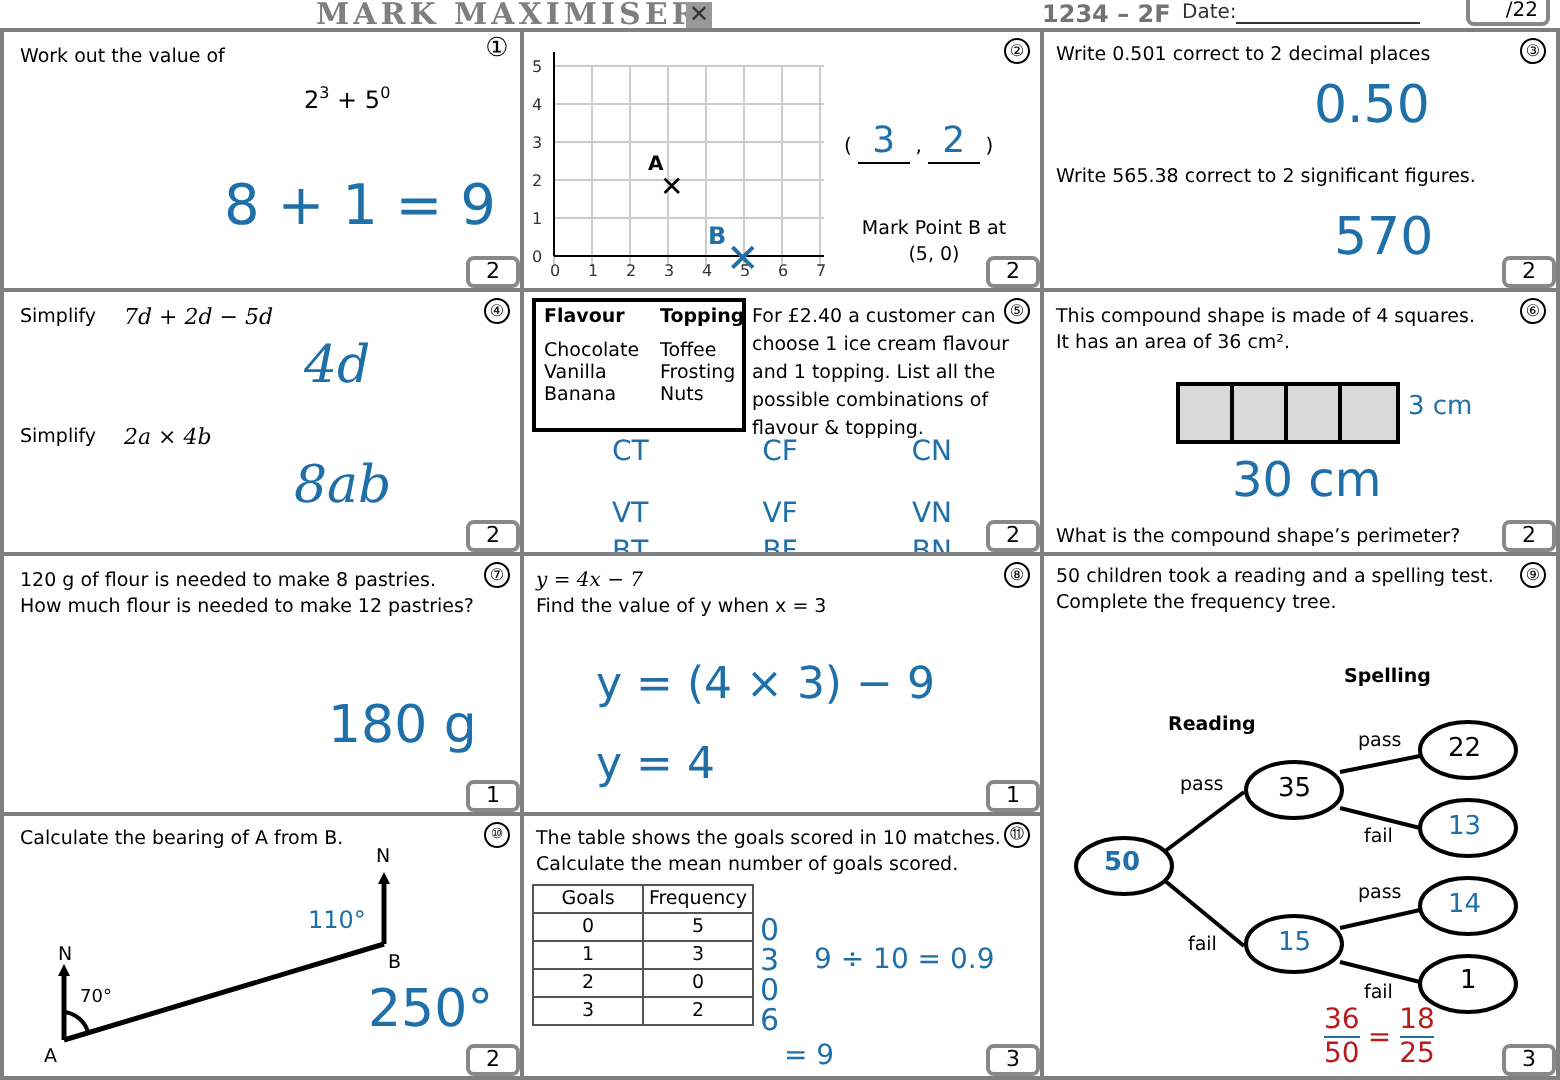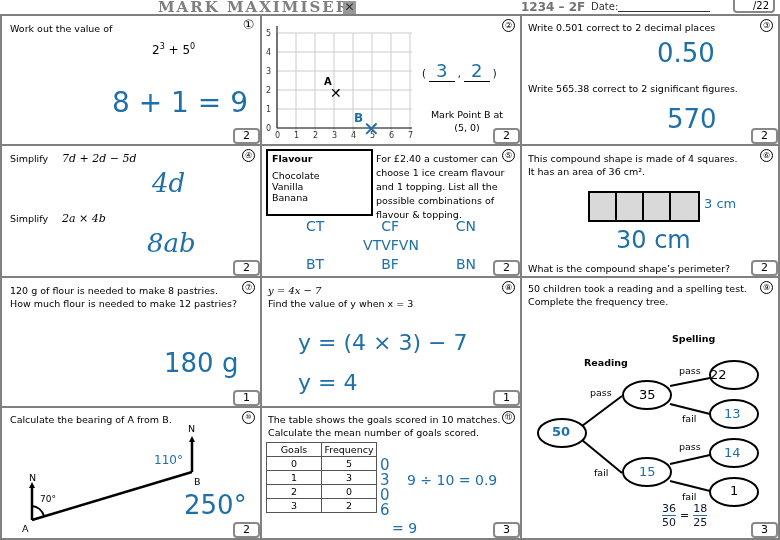--- a/index.html
+++ b/index.html
@@ -118,29 +118,35 @@
 
 <div class="panel" style="left:260px;top:144px;width:262px;height:134px;">
   <div class="qnum">⑤</div>
   <div class="flavour-box">
     <div class="fcol" style="left:4px;top:2px;">
       <div style="font-weight:bold;">Flavour</div>
       <div style="margin-top:6px;">Chocolate</div>
       <div>Vanilla</div>
       <div>Banana</div>
     </div>
+    <div class="fcol" style="left:62px;top:2px;">
+      <div style="font-weight:bold;">Topping</div>
+      <div style="margin-top:6px;">Toffee</div>
+      <div>Frosting</div>
+      <div>Nuts</div>
+    </div>
   </div>
   <div class="q" style="left:114px;top:6px;width:140px;font-size:9.5px;line-height:14px;">For £2.40 a customer can choose 1 ice cream flavour and 1 topping. List all the possible combinations of flavour &amp; topping.</div>
   <div style="position:absolute;left:44px;top:72px;width:170px;">
     <div style="display:flex;justify-content:space-between;" class="ans-row">
       <span class="ans" style="position:static;font-size:14px;">CT</span>
         <span class="ans" style="position:static;font-size:14px;">CF</span>
         <span class="ans" style="position:static;font-size:14px;">CN</span>
     </div>
-    <div style="display:flex;justify-content:center;margin-top:3px;">
+    <div style="display:flex;justify-content:space-between;margin-top:15px;">
       <span class="ans" style="position:static;font-size:14px;">VT</span>
         <span class="ans" style="position:static;font-size:14px;">VF</span>
         <span class="ans" style="position:static;font-size:14px;">VN</span>
     </div>
     <div style="display:flex;justify-content:space-between;margin-top:3px;">
       <span class="ans" style="position:static;font-size:14px;">BT</span>
         <span class="ans" style="position:static;font-size:14px;">BF</span>
         <span class="ans" style="position:static;font-size:14px;">BN</span>
     </div>
   </div>
@@ -172,21 +178,21 @@
       <div>How much flour is needed to make 12 pastries?</div>
   </div>
   <div class="ans" style="left:162px;top:70px;font-size:26px;">180 g</div>
   <div class="marks">1</div>
 </div>
 
 <div class="panel" style="left:260px;top:276px;width:262px;height:132px;">
   <div class="qnum">⑧</div>
   <div class="q math" style="left:6px;top:6px;font-size:10px;">y = 4x − 7</div>
   <div class="q" style="left:6px;top:19px;">Find the value of y when x = 3</div>
-  <div class="ans" style="left:36px;top:52px;font-size:22px;">y = (4 × 3) − 7</div>
+  <div class="ans" style="left:36px;top:52px;font-size:22px;">y = (4 × 3) − 9</div>
   <div class="ans" style="left:36px;top:92px;font-size:22px;">y = 4</div>
   <div class="marks">1</div>
 </div>
 
 <div class="panel" style="left:520px;top:276px;width:260px;height:264px;">
   <div class="qnum">⑨</div>
   <div class="q" style="left:6px;top:4px;">
     <div>50 children took a reading and a spelling test.</div>
       <div>Complete the frequency tree.</div>
   </div>
@@ -205,31 +211,31 @@
       <ellipse cx="125" cy="194" rx="24" ry="14"></ellipse>
       <ellipse cx="212" cy="97" rx="24" ry="14"></ellipse>
       <ellipse cx="212" cy="136" rx="24" ry="14"></ellipse>
       <ellipse cx="212" cy="175" rx="24" ry="14"></ellipse>
       <ellipse cx="212" cy="214" rx="24" ry="14"></ellipse>
     </g>
   </svg>
   <div class="ans" style="left:30px;top:146px;font-size:13px;font-weight:bold;">50</div>
   <div class="q" style="left:117px;top:110px;font-size:13px;">35</div>
   <div class="ans" style="left:117px;top:186px;font-size:13px;">15</div>
-  <div class="q" style="left:188px;top:90px;font-size:13px;">22</div>
+  <div class="q" style="left:202px;top:90px;font-size:13px;">22</div>
   <div class="ans" style="left:202px;top:128px;font-size:13px;">13</div>
   <div class="ans" style="left:202px;top:167px;font-size:13px;">14</div>
   <div class="q" style="left:208px;top:206px;font-size:13px;">1</div>
   <div class="q" style="left:68px;top:108px;">pass</div>
   <div class="q" style="left:72px;top:188px;">fail</div>
   <div class="q" style="left:157px;top:86px;">pass</div>
   <div class="q" style="left:160px;top:134px;">fail</div>
   <div class="q" style="left:157px;top:162px;">pass</div>
   <div class="q" style="left:160px;top:212px;">fail</div>
-  <div style="position:absolute;left:140px;top:224px;display:flex;align-items:center;color:#0f172a;font-size:11px;">
+  <div style="position:absolute;left:140px;top:224px;display:flex;align-items:center;color:#b91c1c;font-size:14px;">
     <div style="text-align:center;">
         <div>36</div>
         <div style="border-top:1px solid #1f6fa8;">50</div>
       </div>
     <div style="margin:0 4px;">=</div>
     <div style="text-align:center;">
         <div>18</div>
         <div style="border-top:1px solid #1f6fa8;">25</div>
       </div>
   </div>

